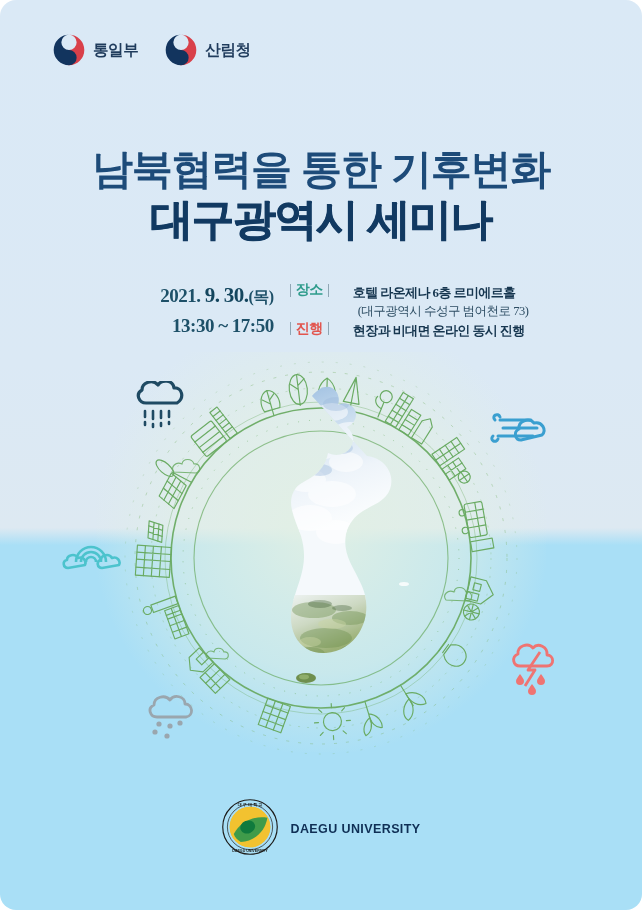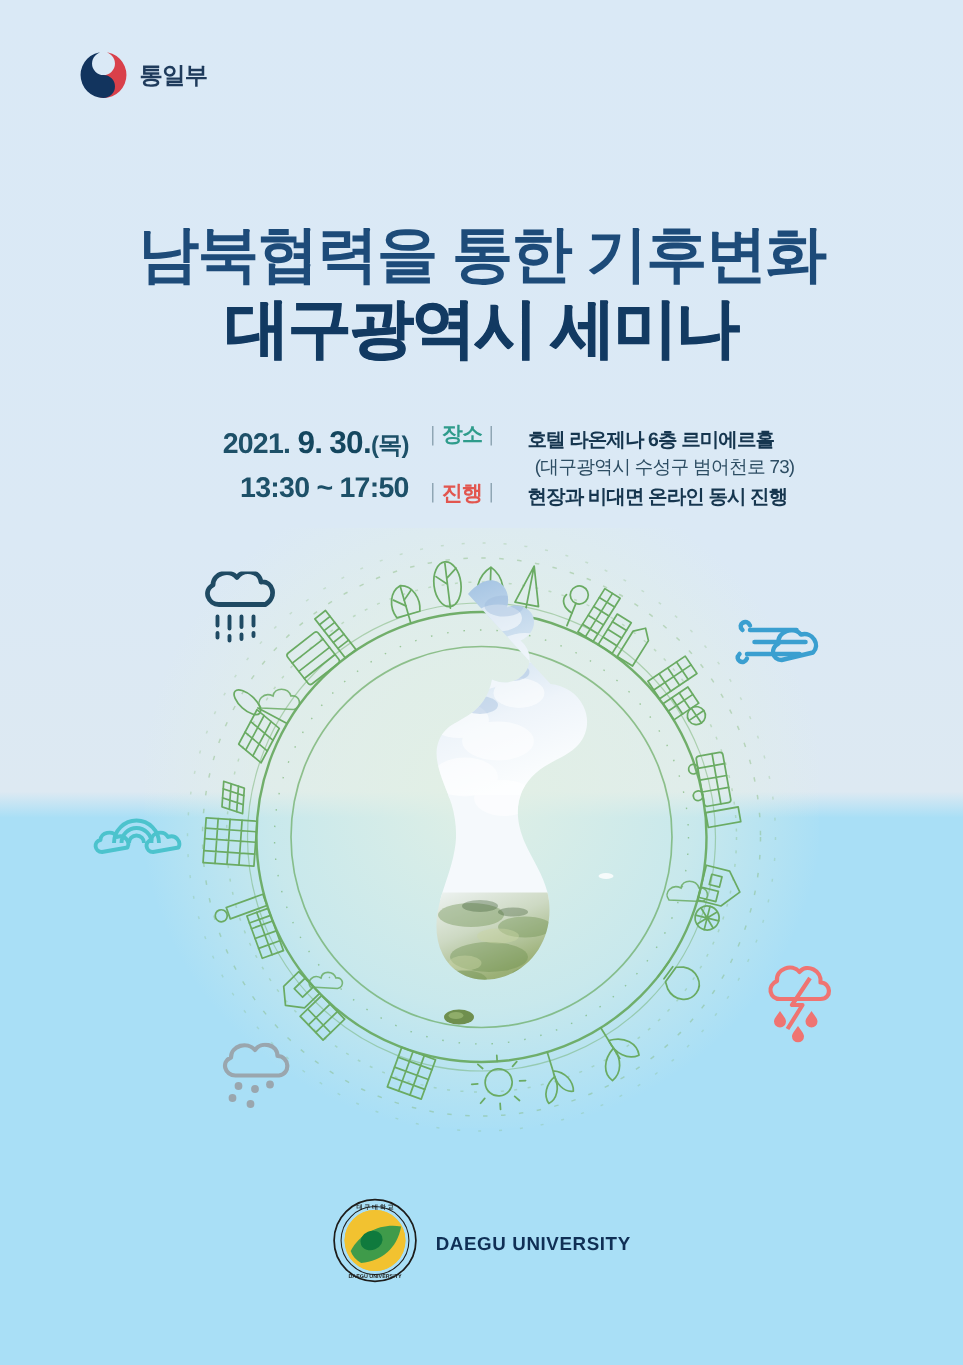--- a/index.html
+++ b/index.html
@@ -4,20 +4,21 @@
 <style>
   html,body{margin:0;padding:0;}
   body{
     width:642px;height:910px;
     font-family:"Liberation Sans","DejaVu Sans",sans-serif;
     overflow:hidden;
   }
   #poster{
     position:relative;width:642px;height:910px;overflow:hidden;
     background:linear-gradient(180deg,#dae9f6 0%,#dbe9f5 40%,#dde9f2 58%,#a9dff6 59.9%,#a9dff6 100%);
+    border-radius:16px;
   }
   
   .haze{
     position:absolute;left:96px;top:352px;width:450px;height:400px;
     background:radial-gradient(ellipse at 50% 45%,rgba(226,240,228,0.95) 0%,rgba(226,240,228,0.55) 45%,rgba(226,240,228,0) 72%);
     pointer-events:none;
   }
 
   
   #gov-logos{position:absolute;left:52px;top:33px;display:flex;align-items:center;gap:26px;}
@@ -31,21 +32,21 @@
     font-size:41px;font-weight:700;color:#1d4b79;letter-spacing:-1.2px;line-height:1.13;
     white-space:nowrap;
   }
   #title-line2{
     font-size:43px;font-weight:900;color:#123a62;letter-spacing:-1.6px;line-height:1.15;
     margin-top:3px;white-space:nowrap;
     -webkit-text-stroke:0.7px #123a62;
   }
 
   
-  #info{position:absolute;left:0;top:281px;width:642px;display:flex;justify-content:center;align-items:flex-start;}
+  #info{position:absolute;left:0;top:281px;width:642px;display:flex;justify-content:center;align-items:flex-start;font-family:Liberation Serif, serif;}
   #when{
     width:160px;text-align:right;padding-right:14px;color:#1d5068;
     font-size:19px;line-height:1.42;letter-spacing:-0.5px;white-space:nowrap;
   }
   #when .d-year{font-weight:600;}
   #when .d-md{font-weight:900;font-size:21px;color:#14465e;}
   #when .d-dow{font-weight:600;font-size:16px;}
   #when .d-time{font-weight:600;display:block;margin-top:2px;}
 
   #where{padding-left:2px;}
@@ -90,20 +91,27 @@
 
     <div class="gov-unit">
       <svg class="taegeuk" viewBox="0 0 100 100">
         <path d="M50 5 A45 45 0 0 1 50 95 A22.5 22.5 0 0 1 50 50 A22.5 22.5 0 0 0 50 5 Z" fill="#d9404a"></path>
         <path d="M50 95 A45 45 0 0 1 50 5 A22.5 22.5 0 0 0 50 50 A22.5 22.5 0 0 1 50 95 Z" fill="#12345e"></path>
         <circle cx="50" cy="27.5" r="10" fill="#ffffff" opacity="0"></circle>
       </svg>
       <span class="gov-label">통일부</span>
     </div>
 
+    <div class="gov-unit">
+      <svg class="taegeuk" viewBox="0 0 100 100">
+        <path d="M50 5 A45 45 0 0 1 50 95 A22.5 22.5 0 0 1 50 50 A22.5 22.5 0 0 0 50 5 Z" fill="#d9404a"></path>
+        <path d="M50 95 A45 45 0 0 1 50 5 A22.5 22.5 0 0 0 50 50 A22.5 22.5 0 0 1 50 95 Z" fill="#12345e"></path>
+      </svg>
+      <span class="gov-label">산림청</span>
+    </div>
 
   </div>
 
   <div id="title-block">
     <div id="title-line1">남북협력을 통한 기후변화</div>
     <div id="title-line2">대구광역시 세미나</div>
   </div>
 
   <div id="info">
 

